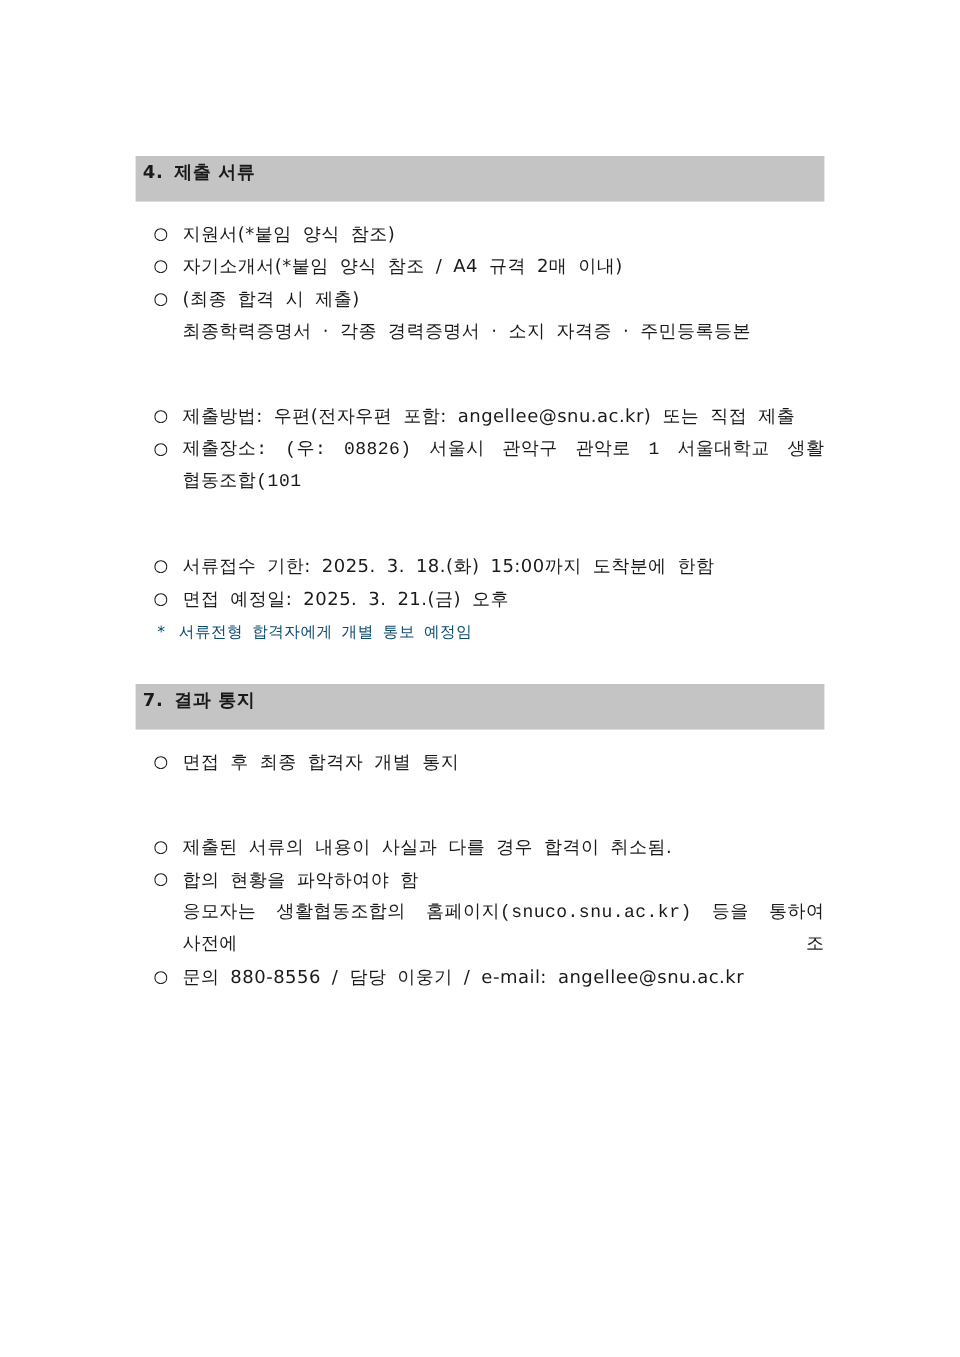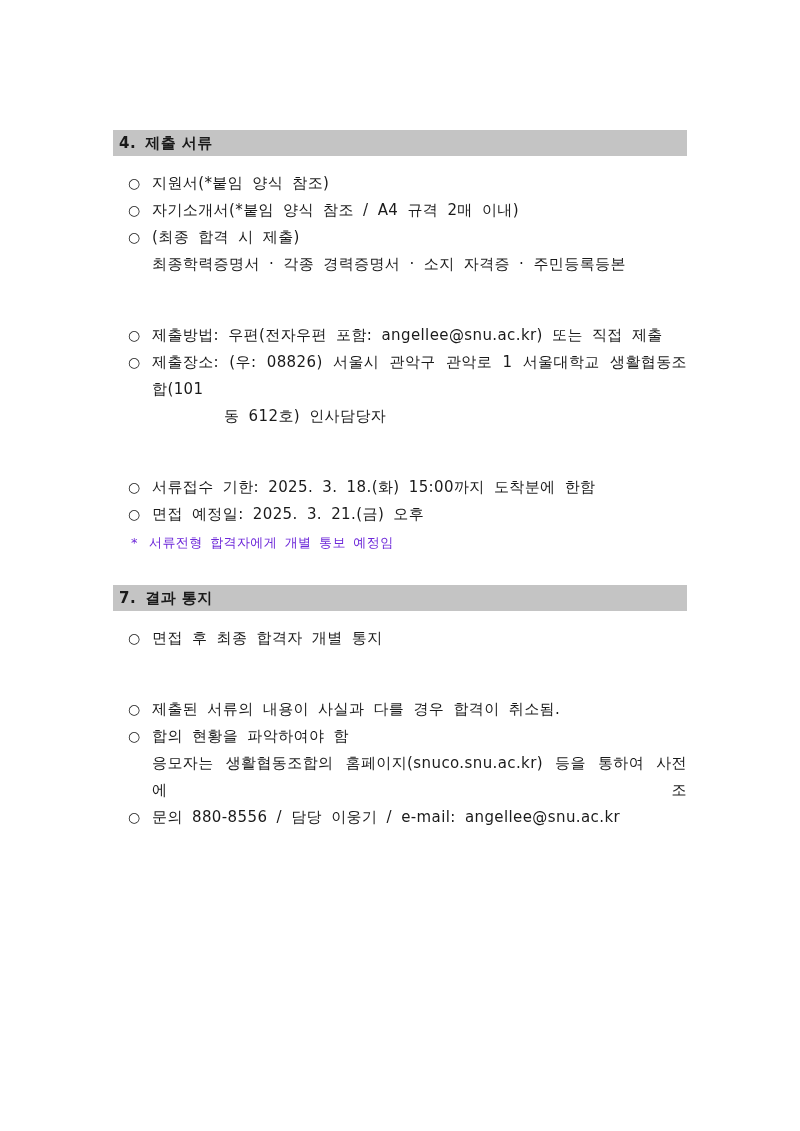--- a/index.html
+++ b/index.html
@@ -25,21 +25,21 @@
     position: absolute;
     left: 113px;
     top: 130px;
     width: 574px;
   }
   .section {
     margin-bottom: 30px;
   }
   .section-header {
     background: #c4c4c4;
-    height: 26px;
+    height: 38px;
     line-height: 26px;
     padding-left: 6px;
     font-size: 15px;
     font-weight: bold;
     letter-spacing: 0.5px;
     box-sizing: border-box;
   }
   .section-header .sec-title {
     margin-left: 9px;
   }
@@ -60,29 +60,30 @@
     font-size: 14px;
   }
   .item-lines {
     flex: 1;
     min-width: 0;
   }
   .line { }
   .line.fill {
     text-align: justify;
     text-align-last: justify;
+    font-family: Liberation Mono, monospace;
   }
   .line.indent-addr {
     margin-left: 72px;
   }
   .note {
     margin: 2px 0 0 3px;
     font-size: 13px;
     line-height: 25px;
-    color: #6d28d9;
+    color: #0c4a6e;
     letter-spacing: 0.4px;
     word-spacing: 3px;
   }
   .note-marker {
     display: inline-block;
     width: 18px;
   }
 </style>
 </head>
 <body>
@@ -122,21 +123,20 @@
         <div class="item">
           <span class="bullet">○</span>
           <div class="item-lines">
             <div class="line">제출방법: 우편(전자우편 포함: angellee@snu.ac.kr) 또는 직접 제출</div>
           </div>
         </div>
         <div class="item">
           <span class="bullet">○</span>
           <div class="item-lines">
             <div class="line fill">제출장소: (우: 08826) 서울시 관악구 관악로 1 서울대학교 생활협동조합(101</div>
-            <div class="line indent-addr">동 612호) 인사담당자</div>
           </div>
         </div>
       </div>
     </div>
 
     <div class="section">
       <div class="items">
         <div class="item">
           <span class="bullet">○</span>
           <div class="item-lines">

